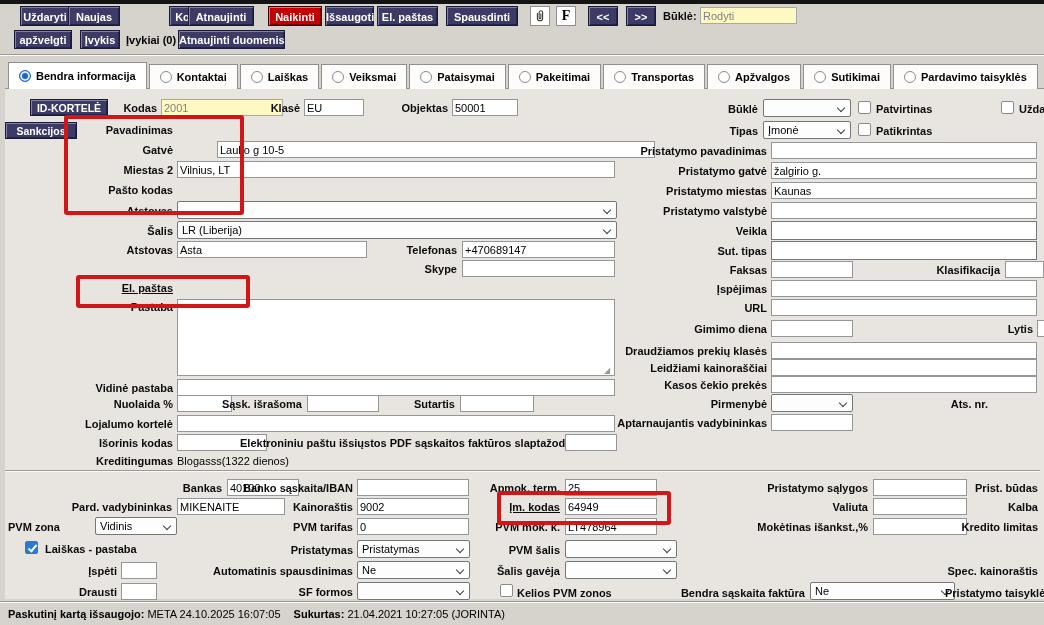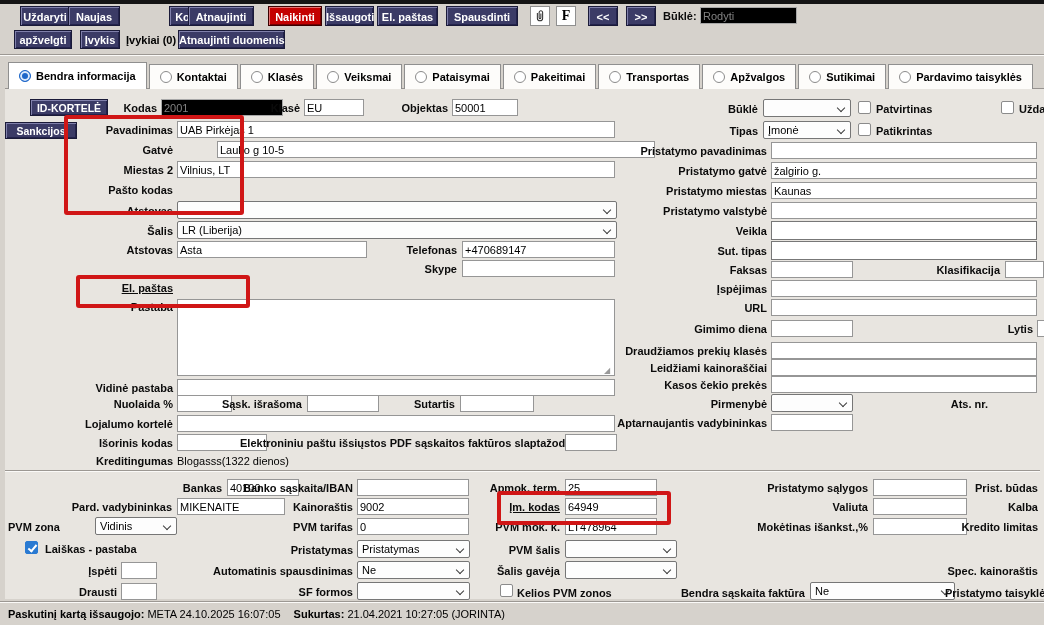--- a/index.html
+++ b/index.html
@@ -25,21 +25,21 @@
   .lbl{
     position:absolute;font-size:11px;font-weight:bold;color:#0b0b0b;
     white-space:nowrap;height:15px;line-height:15px;
   }
   .lbl.ra{text-align:right;}
   .val{position:absolute;font-size:11px;color:#000;white-space:nowrap;height:15px;line-height:15px;}
   .inp{
     position:absolute;height:17px;border:1px solid #969696;background:#fff;
     font:11px "Liberation Sans",sans-serif;padding:0 2px;box-sizing:border-box;color:#000;outline:none;
   }
-  .inp.gray{background:#000000;color:#828282;border-color:#a8a8a8;}
+  .inp.gray{background:#fef9c3;color:#828282;border-color:#a8a8a8;}
   .sel{
     position:absolute;height:18px;background:#fdfdfd;border:1px solid #767676;border-radius:2px;
     font-size:11px;line-height:16px;padding:0 16px 0 4px;box-sizing:border-box;color:#000;white-space:nowrap;overflow:hidden;
   }
   .sel::after{
     content:"";position:absolute;right:6px;top:5px;width:5px;height:5px;
     border-right:1.6px solid #3c3c3c;border-bottom:1.6px solid #3c3c3c;transform:rotate(45deg);
   }
   .cb{position:absolute;width:13px;height:13px;background:#fff;border:1px solid #8b8b8b;border-radius:2px;box-sizing:border-box;}
   .cb.checked{background:#2a7ad2;border-color:#2a7ad2;}
@@ -108,21 +108,21 @@
     <div class="tab active">
       <span class="radio on"></span>
       <span>Bendra informacija</span>
     </div>
     <div class="tab">
       <span class="radio"></span>
       <span>Kontaktai</span>
     </div>
     <div class="tab">
       <span class="radio"></span>
-      <span>Klasės</span>
+      <span>Laiškas</span>
     </div>
     <div class="tab">
       <span class="radio"></span>
       <span>Veiksmai</span>
     </div>
     <div class="tab">
       <span class="radio"></span>
       <span>Pataisymai</span>
     </div>
     <div class="tab">
@@ -150,21 +150,20 @@
   <div class="btn mini" style="left:30px;top:99px;width:78px;">ID-KORTELĖ</div>
   <div class="lbl ra" style="left:109px;top:101px;width:48px;">Kodas</div>
   <input class="inp gray" style="left: 161px; top: 99px; width: 122px;" value="2001">
   <div class="lbl ra" style="left:258px;top:101px;width:42px;">Klasė</div>
   <input class="inp" style="left: 304px; top: 99px; width: 60px;" value="EU">
   <div class="lbl ra" style="left:396px;top:101px;width:52px;">Objektas</div>
   <input class="inp" style="left: 452px; top: 99px; width: 66px;" value="50001">
 
   <div class="btn mini" style="left:5px;top:122px;width:72px;">Sankcijos</div>
   <div class="lbl ra" style="left:83px;top:123px;width:90px;">Pavadinimas</div>
-  <input class="inp" style="left: 177px; top: 121px; width: 438px;" value="UAB Pirkėjas 1">
 
   <div class="lbl ra" style="left:83px;top:143px;width:90px;">Gatvė</div>
   <input class="inp" style="left: 177px; top: 141px; width: 438px; margin-left: 40px;" value="Lauko g 10-5">
 
   <div class="lbl ra" style="left:83px;top:163px;width:90px;">Miestas 2</div>
   <input class="inp" style="left: 177px; top: 161px; width: 438px;" value="Vilnius, LT">
 
   <div class="lbl ra" style="left:83px;top:183px;width:90px;">Pašto kodas</div>
 
   <div class="lbl ra" style="left:83px;top:204px;width:90px;">Atstovas</div>

